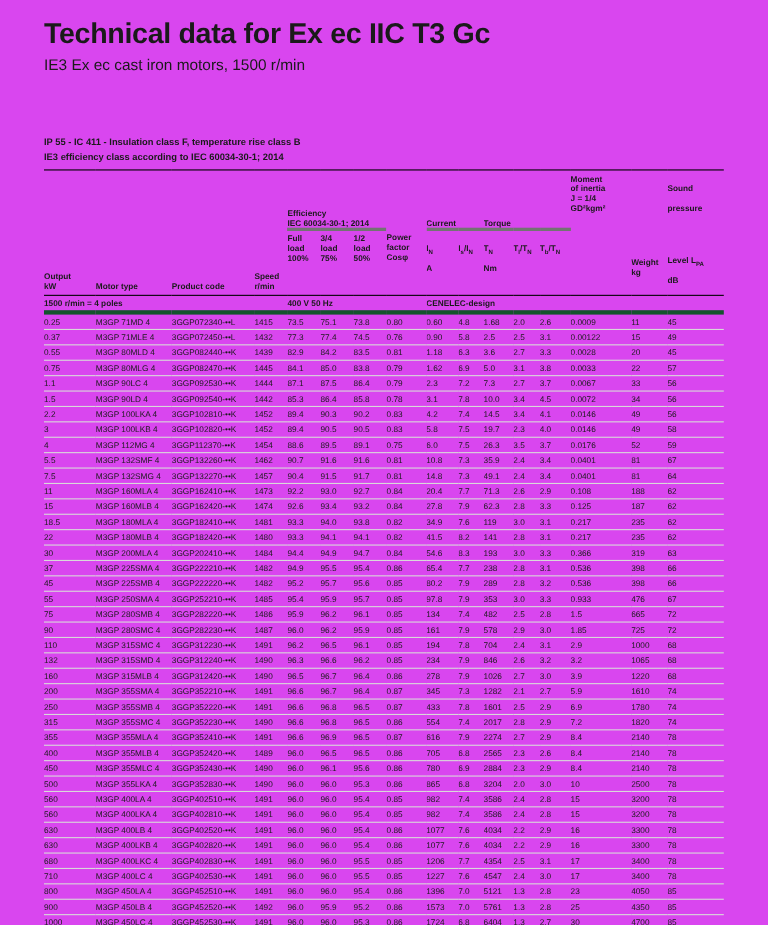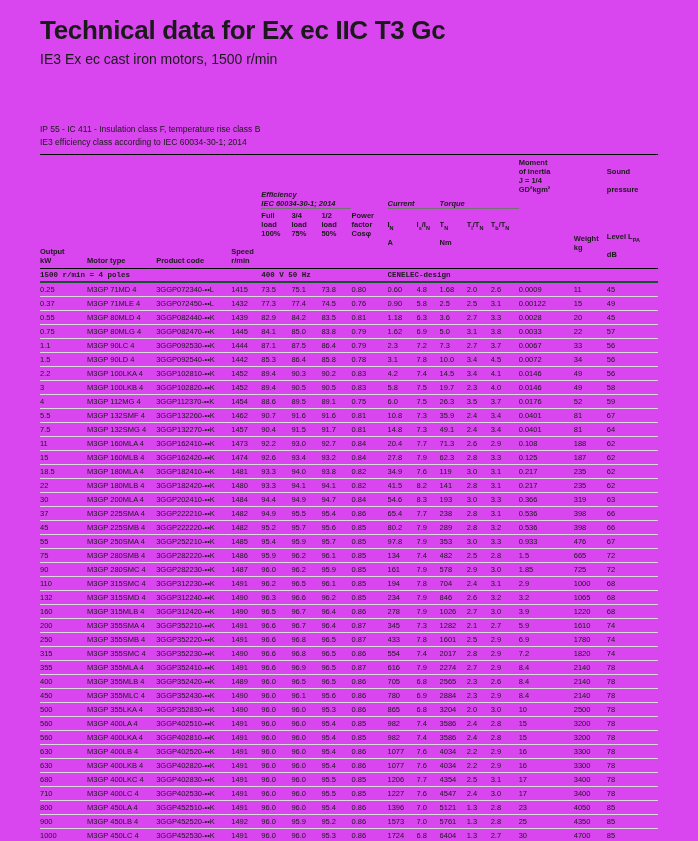--- a/index.html
+++ b/index.html
@@ -5,42 +5,42 @@
   * { box-sizing: border-box; }
   html, body { margin: 0; padding: 0; background: #ffffff; }
   body { font-family: "Liberation Sans", sans-serif; color: #1a1a1a; }
   .page {
     width: 698px; height: 841px; background: #d946ef;
     padding: 16px 40px 0 40px; overflow: hidden; position: relative;
   }
   .title { font-size: 26px; line-height: 29px; font-weight: 700; margin: 0; letter-spacing: -0.3px; }
   .subtitle { font-size: 14px; line-height: 24px; font-weight: 400; margin: 2px 0 0 0; }
   .spec { margin-top: 52px; }
-  .spec div { font-size: 8.5px; font-weight: 400; line-height: 13px; }
+  .spec div { font-size: 8.5px; font-weight: 700; line-height: 13px; }
 
   table.tech { width: 618px; border-collapse: collapse; table-layout: fixed; margin-top: 5px; }
   .tech th, .tech td { text-align: left; padding: 0 2px 0 0; font-size: 7.5px; overflow: hidden; }
 
   thead th {
     font-weight: 700; line-height: 9px; vertical-align: bottom;
     white-space: pre-line; padding-bottom: 2px;
   }
   tr.hrow1 > th { border-top: 1.5px solid #000; }
-  th.group { border-bottom: 1px solid #737373; font-style: italic; }
+  th.group { border-bottom: 3px solid #737373; }
   th.vt { vertical-align: top; padding-top: 3px; margin-left: 32px; }
   th.vb { vertical-align: bottom; padding-bottom: 3px; }
   tr.hrow2 > th { vertical-align: top; height: 60px; padding-top: 2px; }
   th.weight-col { padding-bottom: 16px; }
   .sound-gap { height: 20px; }
   sub { font-size: 5.5px; line-height: 0; }
 
   tr.section-row td {
     font-weight: 700; white-space: nowrap;
-    border-top: 1px solid #000; border-bottom: 2px solid #14532d;
-    padding: 2px 2px 2px 0; height: 13px; vertical-align: middle; font-family: Liberation Mono, monospace;
+    border-top: 1px solid #000; border-bottom: 4px solid #14532d;
+    padding: 2px 2px 2px 0; height: 13px; vertical-align: middle;
   }
   tbody.data td {
     border-bottom: 1px solid #d9d9d9; white-space: nowrap;
     padding: 2px 2px 1px 0; line-height: 10px; height: 14px; vertical-align: middle;
   }
 </style>
 </head>
 <body>
 
 <div class="page">

